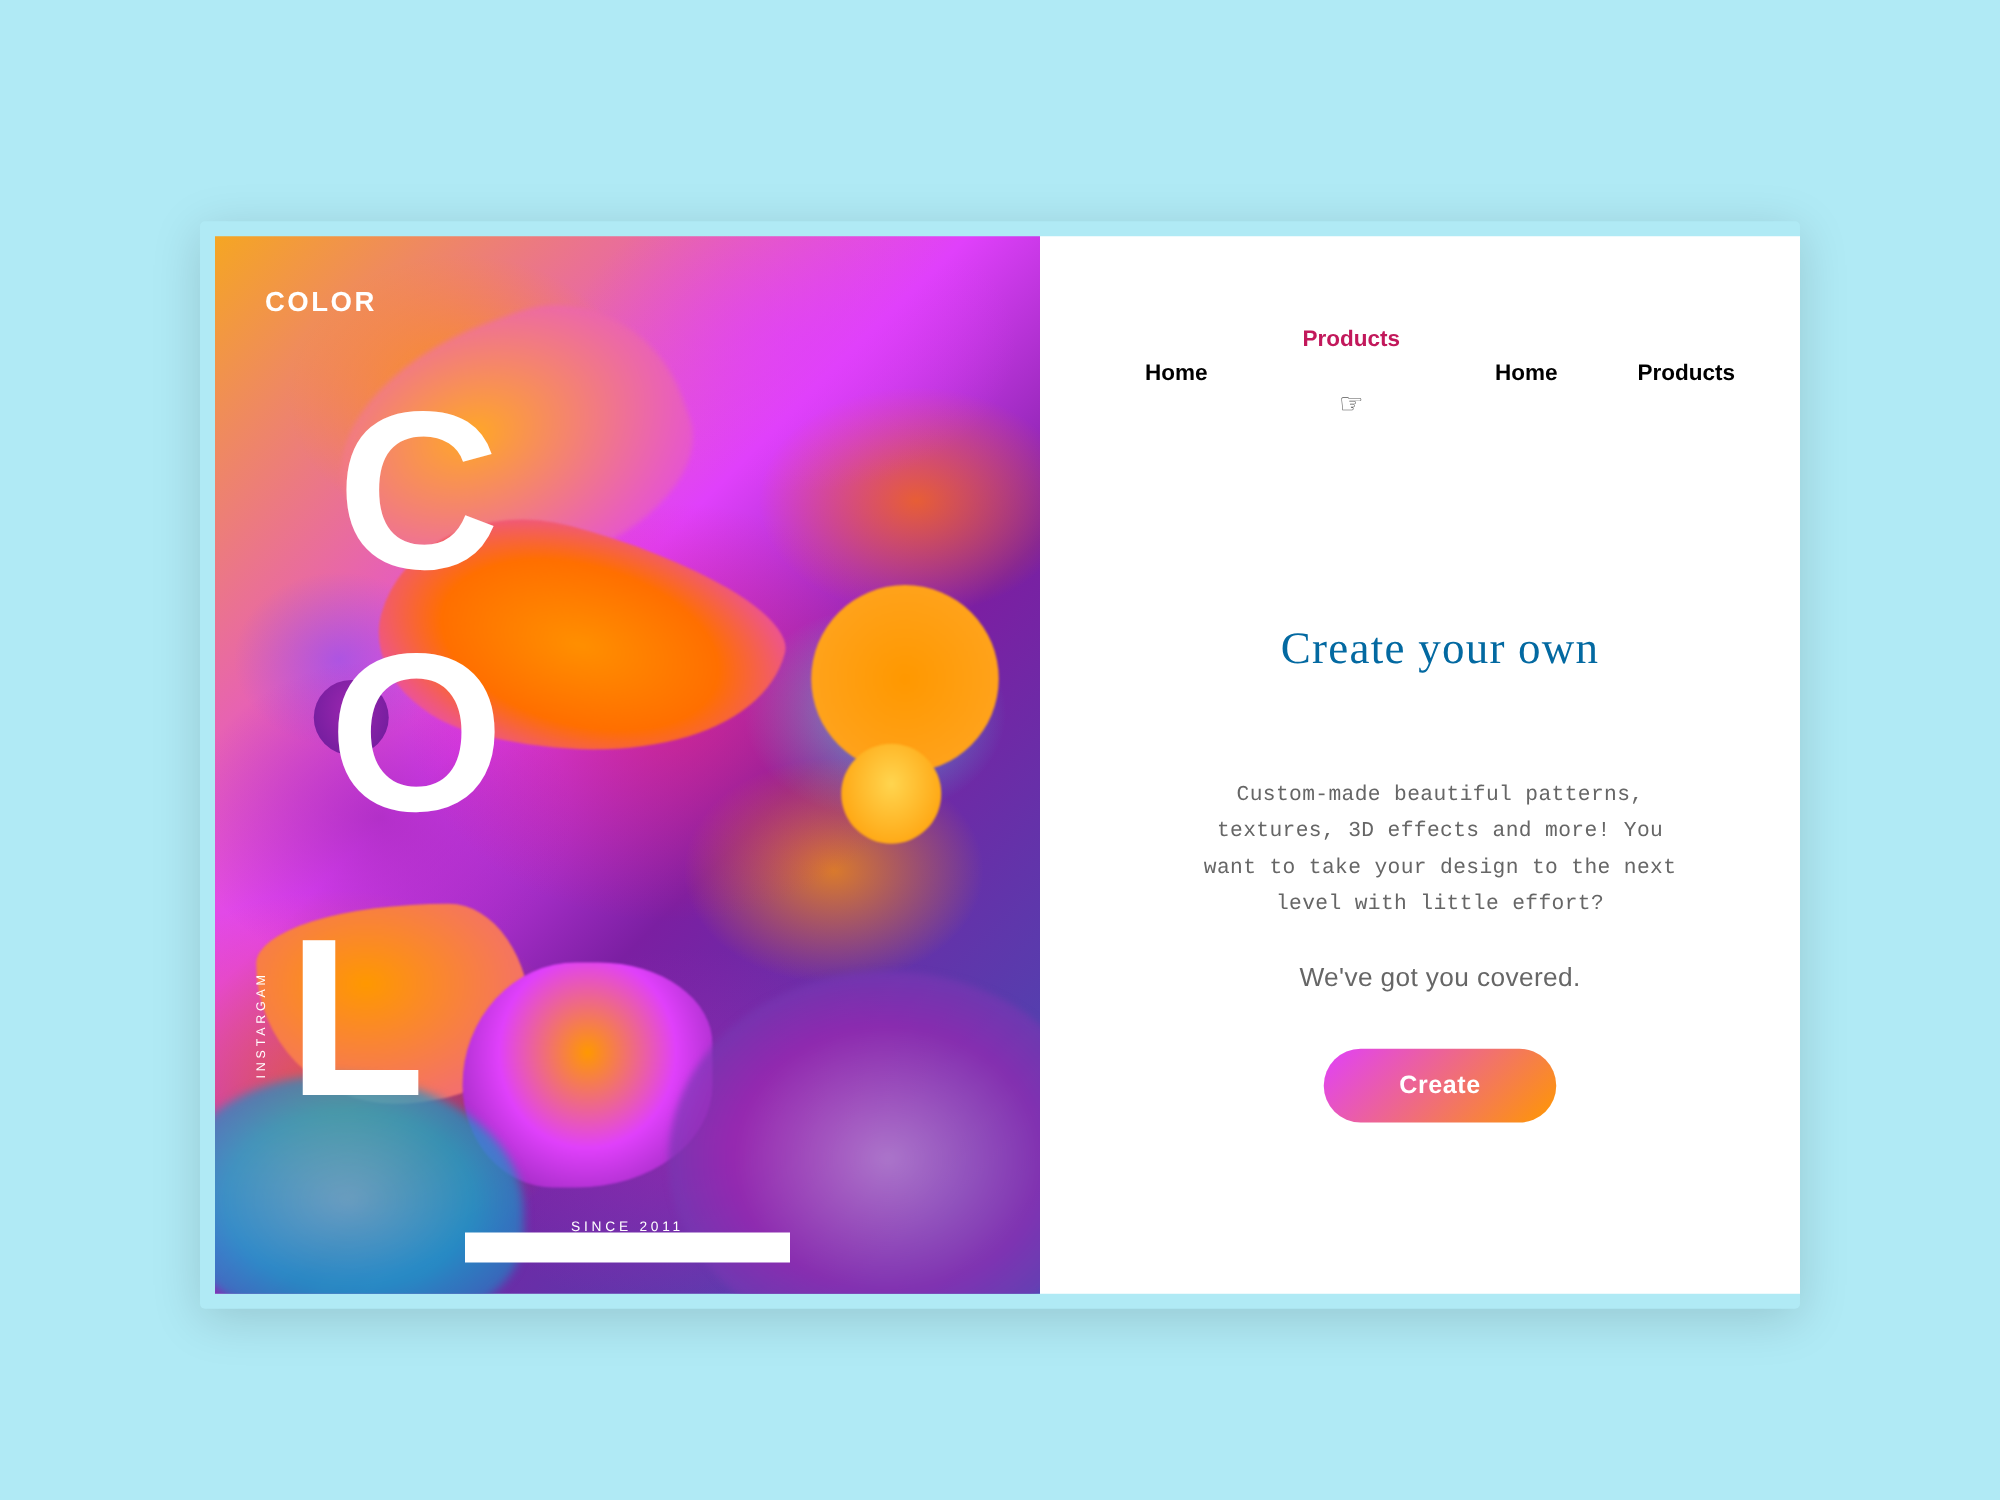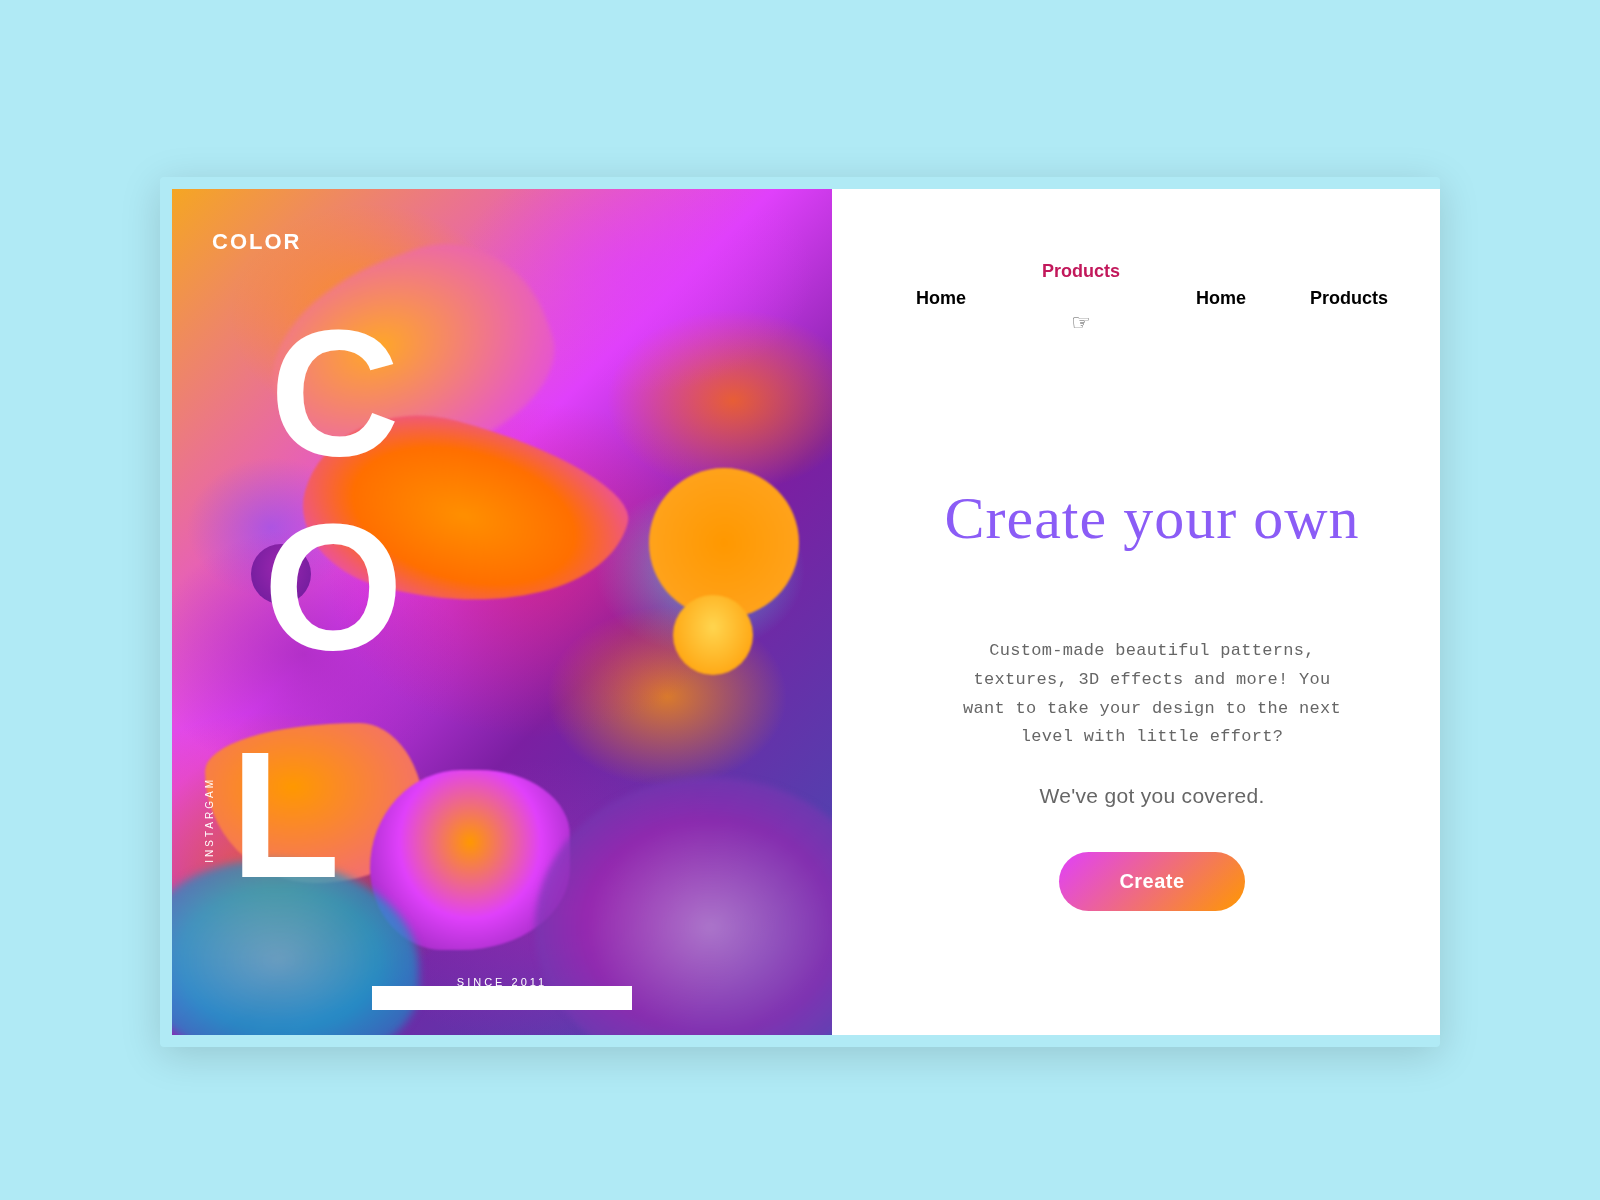--- a/index.html
+++ b/index.html
@@ -270,22 +270,22 @@
       flex: 1;
       display: flex;
       flex-direction: column;
       justify-content: center;
       align-items: center;
       padding: 40px 60px 60px;
       text-align: center;
     }
 
     .headline {
-      font-size: 60px;
-      color: #8b5cf6;
+      font-size: 36px;
+      color: #0369a1;
       font-family: Georgia, serif;
       font-weight: 400;
       margin-bottom: 60px;
       letter-spacing: 1px;
     }
 
     .description {
       font-size: 17px;
       color: #666;
       font-family: Liberation Mono, monospace;

